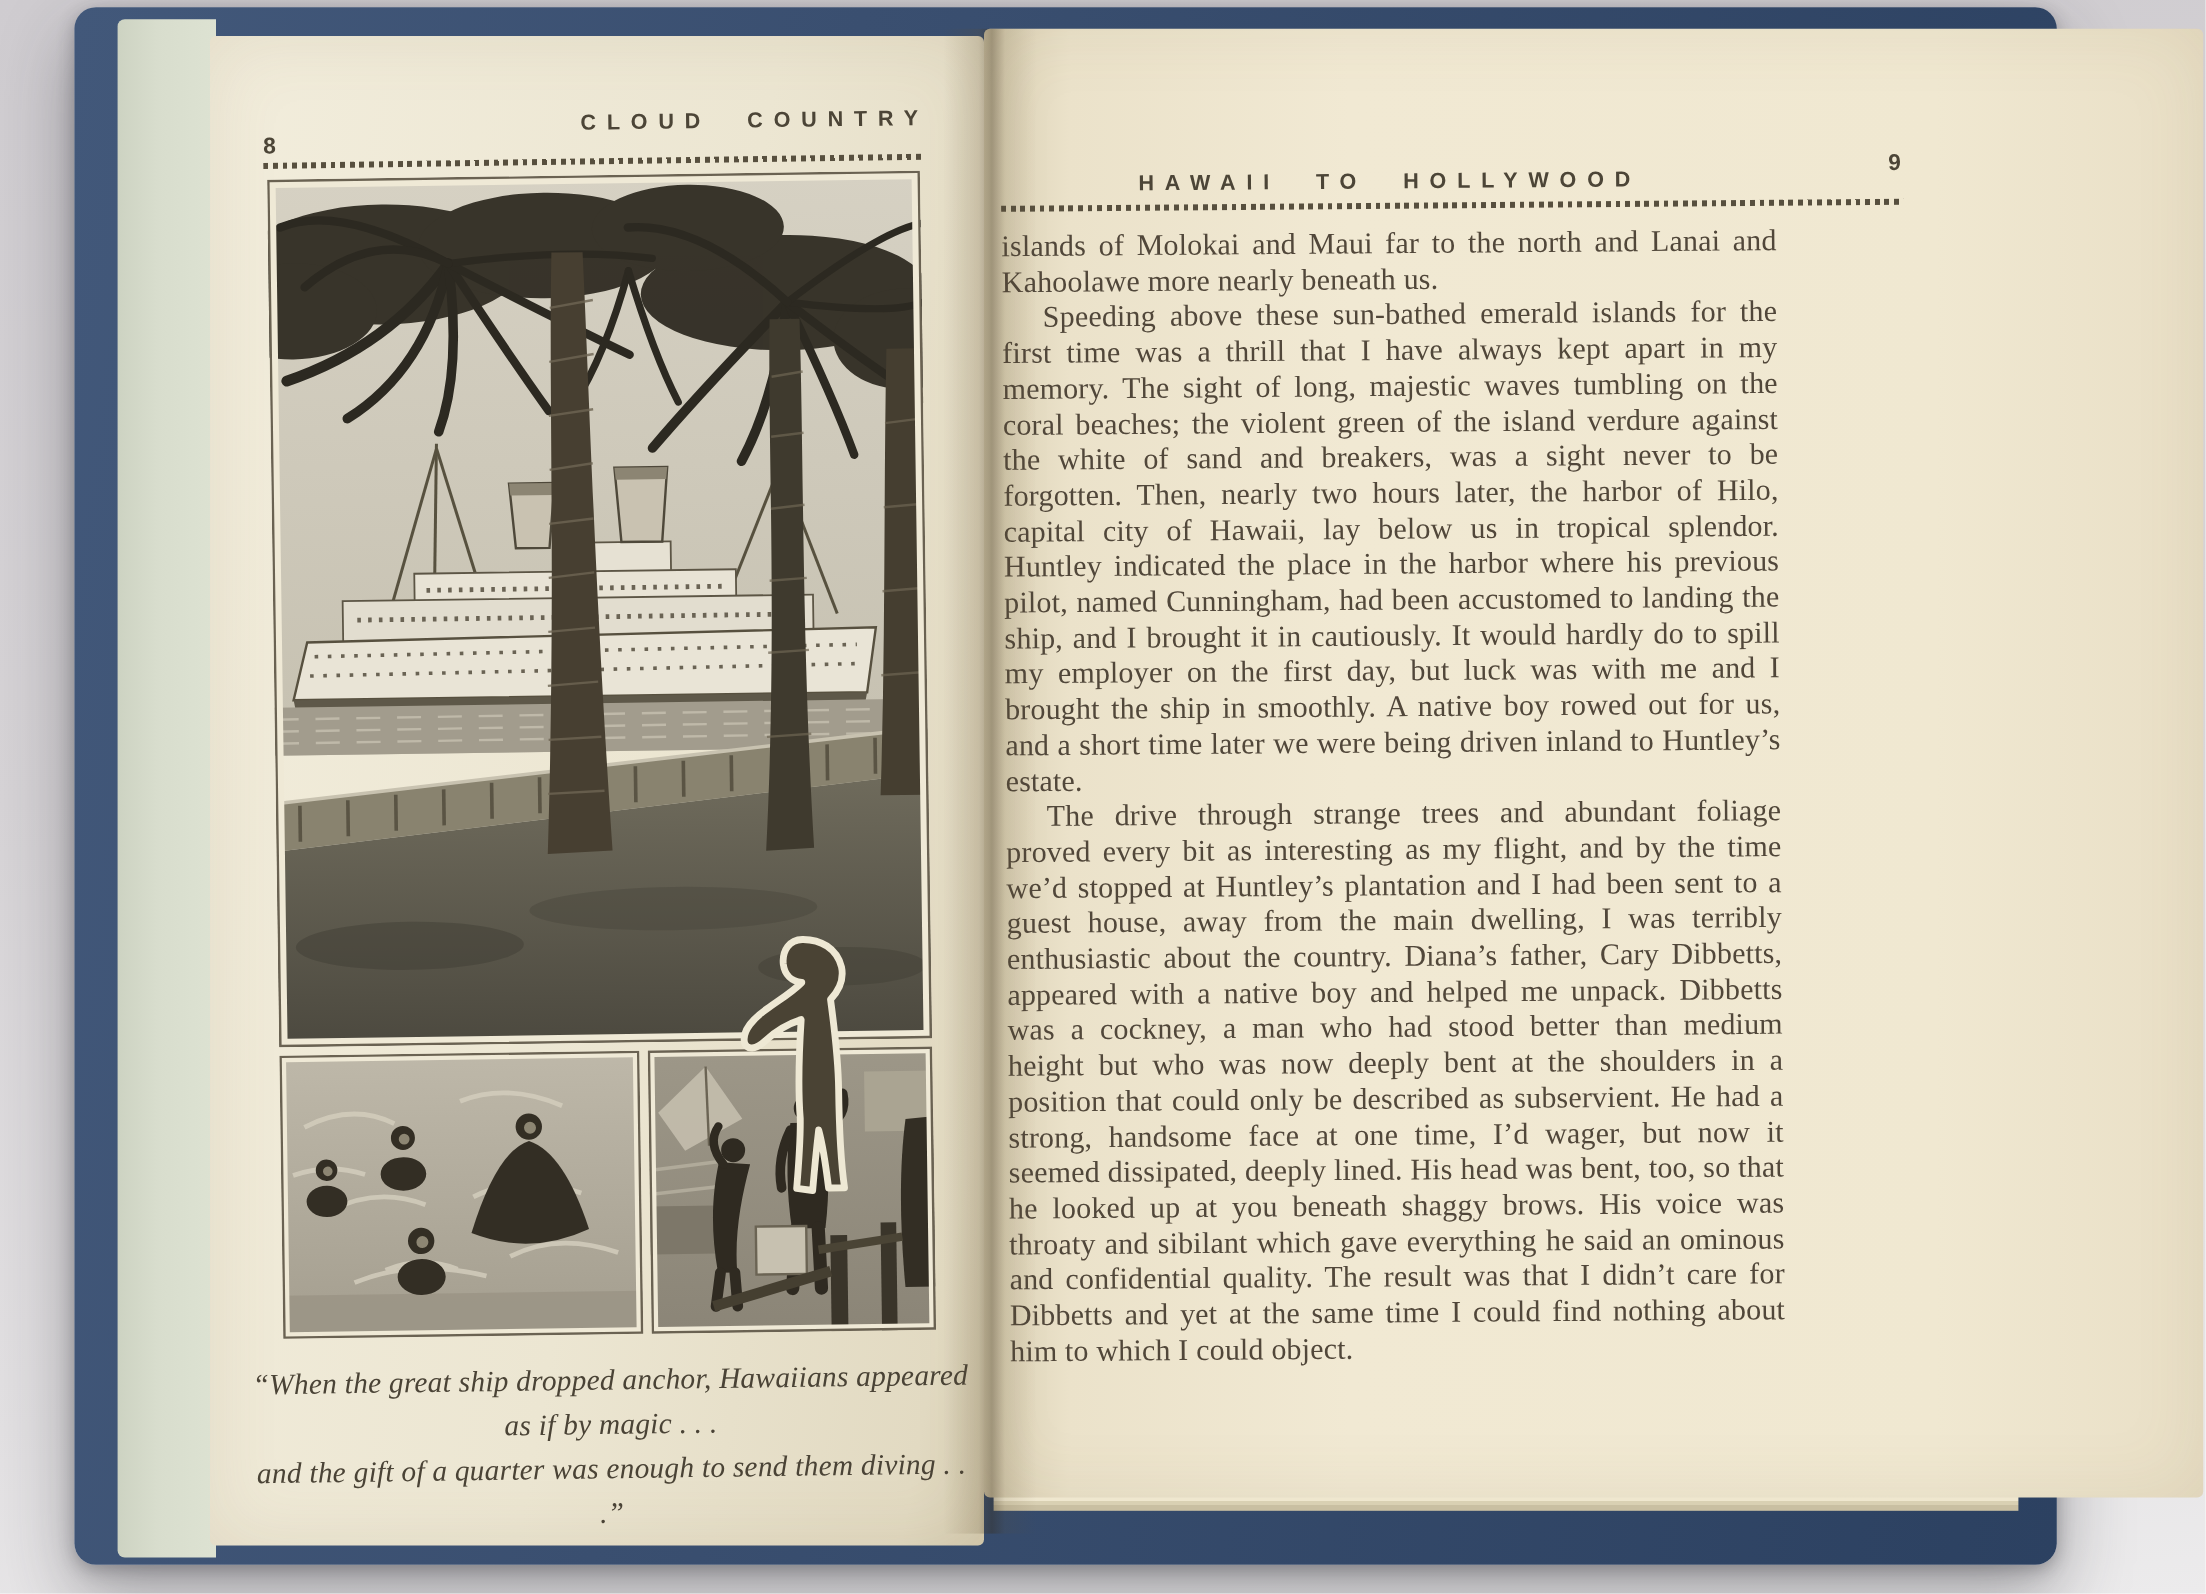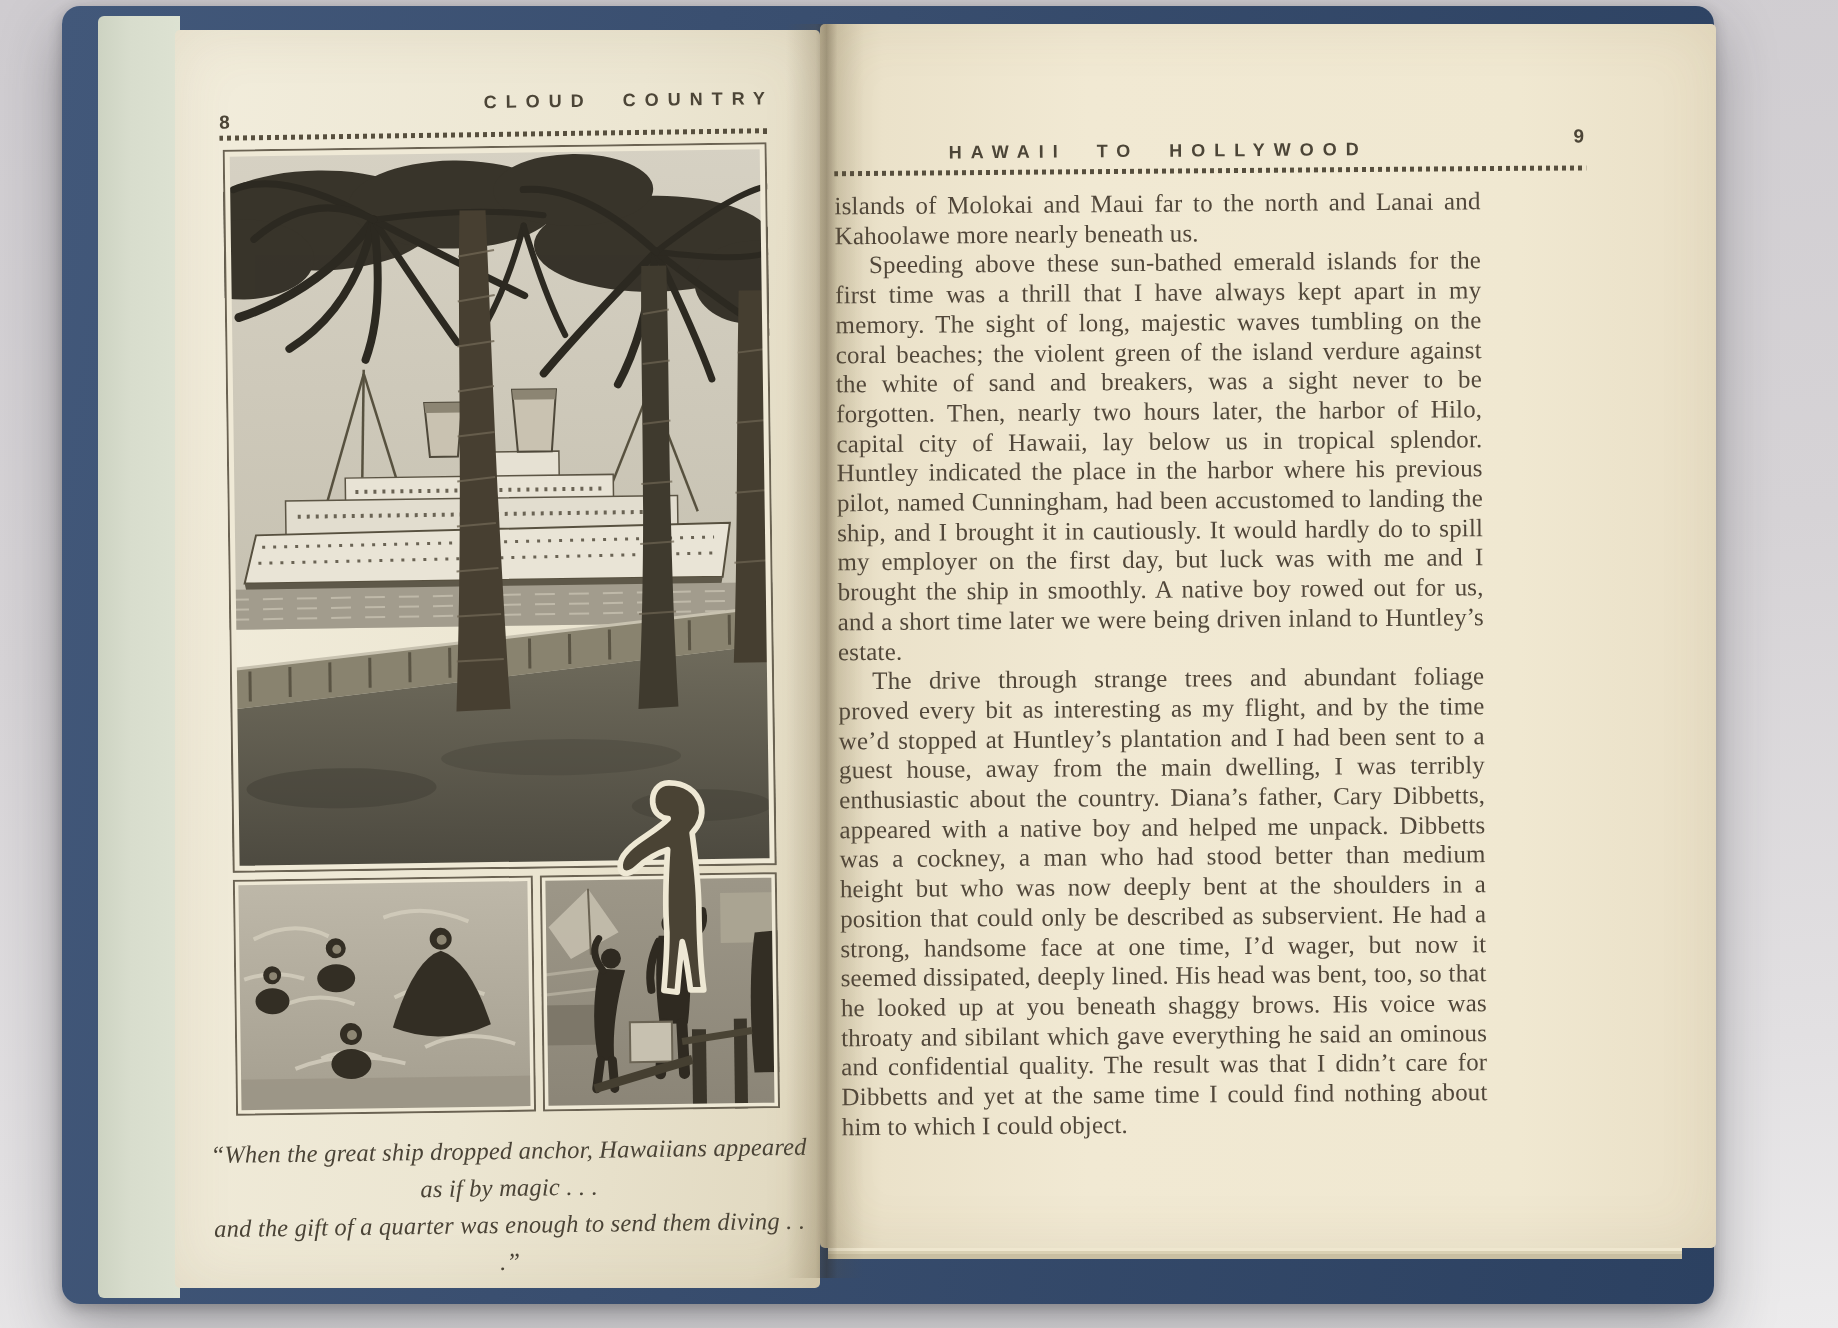--- a/index.html
+++ b/index.html
@@ -17,21 +17,21 @@
             background:linear-gradient(90deg,#cdd3c2 0%,#d8ddcd 40%,#dde2d2 100%);
             border-radius:6px 0 0 6px;}
   .edge-stack-right{position:absolute;left:1660px;top:42px;width:42px;height:1198px;
             background:repeating-linear-gradient(90deg,#efe8d2 0 4px,#d8cfb4 4px 6px,#e8e0c8 6px 9px);}
   .edge-strip-bottom{position:absolute;left:828px;top:1246px;width:854px;height:13px;
             background:linear-gradient(180deg,#efe7cf 0 5px,#d9d0b3 5px 8px,#c9bfa2 8px 13px);}
   .page{position:absolute;border-radius:5px;}
   .page-left{left:175px;top:30px;width:645px;height:1258px;
              background:linear-gradient(100deg,#f2eddc 0%,#ece6d2 55%,#e2dac2 92%,#d8cfb4 100%);
              box-shadow:inset 0 0 60px rgba(120,100,60,.12);}
-  .page-right{left:820px;top:24px;width:896px;height:1224px;
+  .page-right{left:820px;top:24px;width:1016px;height:1224px;
              background:linear-gradient(90deg,#d9cfb3 0%,#ebe2ca 7%,#f1e9d3 30%,#f0e8d1 78%,#e9dfc6 100%);
              box-shadow:inset 0 0 60px rgba(120,100,60,.10);}
   .gutter{position:absolute;left:786px;top:24px;width:78px;height:1254px;z-index:40;
           background:linear-gradient(90deg,rgba(95,78,45,0) 0%,rgba(95,78,45,.18) 38%,rgba(55,42,20,.34) 52%,rgba(95,78,45,.12) 66%,rgba(95,78,45,0) 100%);
           pointer-events:none;}
   
   .runhead{position:absolute;font-family:"Liberation Sans",sans-serif;
            font-weight:700;color:#4c4537;}
   .folio{font-size:19px;letter-spacing:2px;}
   .titlecaps{font-size:18px;letter-spacing:9px;word-spacing:16px;}

